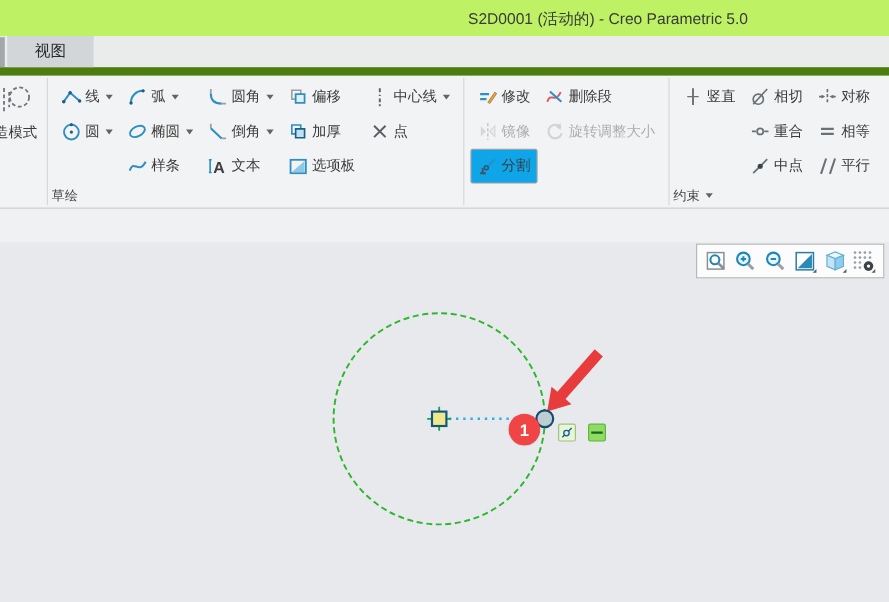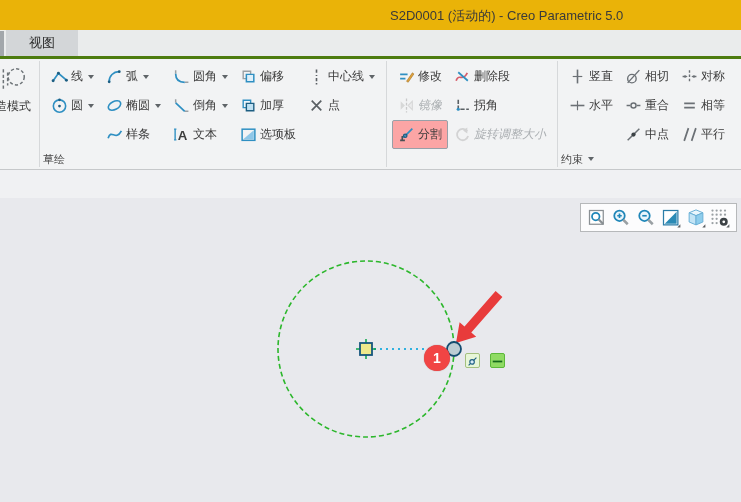--- a/index.html
+++ b/index.html
@@ -2,42 +2,42 @@
 <html><head>
 <meta charset="utf-8">
 <style>
   html,body{margin:0;padding:0;}
   body{
     width:741px;height:502px;position:relative;overflow:hidden;
     font-family:"Liberation Sans",sans-serif;background:#e8e9ed;
     -webkit-user-select:none;user-select:none;
   }
   
-  .titlebar{height:30px;background:#eab308;position:relative;padding-left:20px;}
+  .titlebar{height:30px;background:#bef264;position:relative;padding-left:20px;}
   .title{position:absolute;left:390px;top:7px;font-size:13px;color:#3a3a3a;white-space:nowrap;}
   
-  .tabrow{height:26px;background:#eaecec;position:relative;border-bottom:3px solid #4d7c0f;}
+  .tabrow{height:26px;background:#eaecec;position:relative;border-bottom:7px solid #4d7c0f;}
   .tab-sliver{position:absolute;left:0;top:1px;width:4px;height:25px;background:#a2a7ab;}
   .tab{position:absolute;left:6px;top:0;width:72px;height:26px;background:#d3d6d8;
        font-size:13px;color:#2b2b2b;text-align:center;line-height:26px;}
   
   .ribbon{height:110px;background:#f2f3f4;border-bottom:1px solid #c6c8ca;
           display:flex;align-items:stretch;overflow:hidden;white-space:nowrap;}
   .construct{width:46px;flex:0 0 auto;margin-left:-10px;display:flex;flex-direction:column;
              align-items:center;padding-top:5px;gap:4px;}
   .construct .bigicon{width:30px;height:30px;}
   .construct .clabel{font-size:12px;color:#3b3b3b;}
   .vsep{flex:0 0 1px;width:1px;background:#d6d8da;margin:2px 3px;}
   .rgroup{display:flex;flex-direction:column;justify-content:space-between;flex:0 0 auto;}
   .gcols{display:flex;padding:3px 2px 0 2px;}
   .rcol{display:flex;flex-direction:column;}
   .ritem{height:27px;display:flex;align-items:center;gap:3px;padding:0 5px;border:1px solid transparent;border-radius:2px;}
-  .ritem.selected{background:#fca5a5;border-color:#98a0a8;text-align:right;}
+  .ritem.selected{background:#0ea5e9;border-color:#98a0a8;text-align:right;}
   .ritem.disabled .ticon{filter:grayscale(1) opacity(.5);}
-  .ritem.disabled .blabel{color:#abafb2;font-style:italic;}
+  .ritem.disabled .blabel{color:#abafb2;}
   .ticon{width:17px;height:17px;display:inline-flex;flex:0 0 auto;}
   .ticon svg{width:100%;height:100%;}
   .blabel{font-size:12px;color:#3b3b3b;}
   .caret{width:0;height:0;border-left:3.5px solid transparent;border-right:3.5px solid transparent;
          border-top:4px solid #5f6468;margin-left:2px;flex:0 0 auto;}
   .glabel{height:20px;display:flex;align-items:center;gap:3px;
           font-size:11px;color:#474747;}
   
   .strip{height:28px;background:#f0f1f3;}
   .canvas{height:307px;background:#e8e9ed;}
@@ -261,29 +261,20 @@
           <div class="rcol">
             <div class="ritem">
               <span class="ticon">
                 <svg viewBox="0 0 16 16">
                   <path d="M2 12 C4.5 4, 8 14, 12.5 4.5" fill="none" stroke="#d65c6a" stroke-width="1.6"></path>
                   <path d="M4 4 L13 12" stroke="#2e8fc2" stroke-width="1.6"></path>
                 </svg>
               </span>
               <span class="blabel">删除段</span>
             </div>
-            <div class="ritem">
-              <span class="ticon">
-                <svg viewBox="0 0 16 16">
-                  <path d="M4 2.5 V11.5 H14" fill="none" stroke="#5a6064" stroke-width="1.5" stroke-dasharray="4 1.5"></path>
-                  <circle cx="4" cy="11.5" r="1.5" fill="#2e8fc2"></circle>
-                </svg>
-              </span>
-              <span class="blabel">拐角</span>
-            </div>
             <div class="ritem disabled">
               <span class="ticon">
                 <svg viewBox="0 0 16 16">
                   <path d="M12.5 5 A5.3 5.3 0 1 0 13.3 9.5" fill="none" stroke="#b0b4b8" stroke-width="1.7"></path>
                   <polygon points="12.5,1.5 12.5,7 8.5,4.2" fill="#b0b4b8"></polygon>
                 </svg>
               </span>
               <span class="blabel">旋转调整大小</span>
             </div>
           </div>
@@ -294,29 +285,20 @@
         <div class="gcols">
           <div class="rcol">
             <div class="ritem">
               <span class="ticon">
                 <svg viewBox="0 0 16 16">
                   <path d="M8 1.5 V14.5" stroke="#6b7075" stroke-width="1.5"></path>
                   <path d="M3.5 8 H12.5" stroke="#6b7075" stroke-width="1.1"></path>
                 </svg>
               </span>
               <span class="blabel">竖直</span>
-            </div>
-            <div class="ritem">
-              <span class="ticon">
-                <svg viewBox="0 0 16 16">
-                  <path d="M1.5 8 H14.5" stroke="#6b7075" stroke-width="1.5"></path>
-                  <path d="M8 3.5 V12.5" stroke="#6b7075" stroke-width="1.1"></path>
-                </svg>
-              </span>
-              <span class="blabel">水平</span>
             </div>
           </div>
           <div class="rcol">
             <div class="ritem">
               <span class="ticon">
                 <svg viewBox="0 0 16 16">
                   <circle cx="6.5" cy="10" r="4" fill="none" stroke="#6b7075" stroke-width="1.3"></circle>
                   <path d="M2.5 14 L13.5 2" stroke="#6b7075" stroke-width="1.3"></path>
                 </svg>
               </span>

